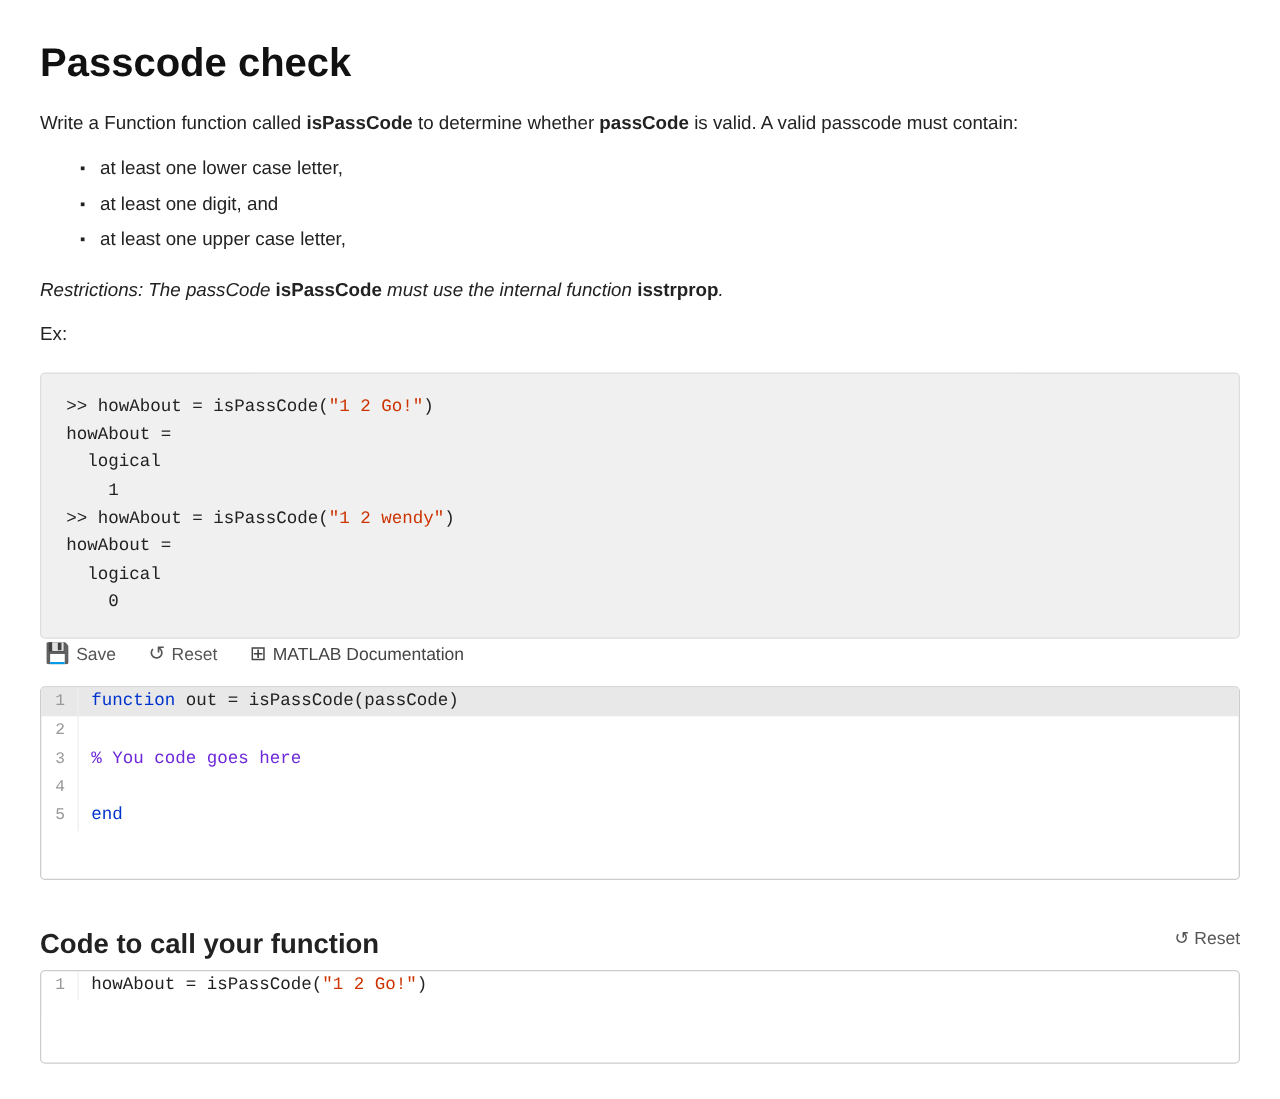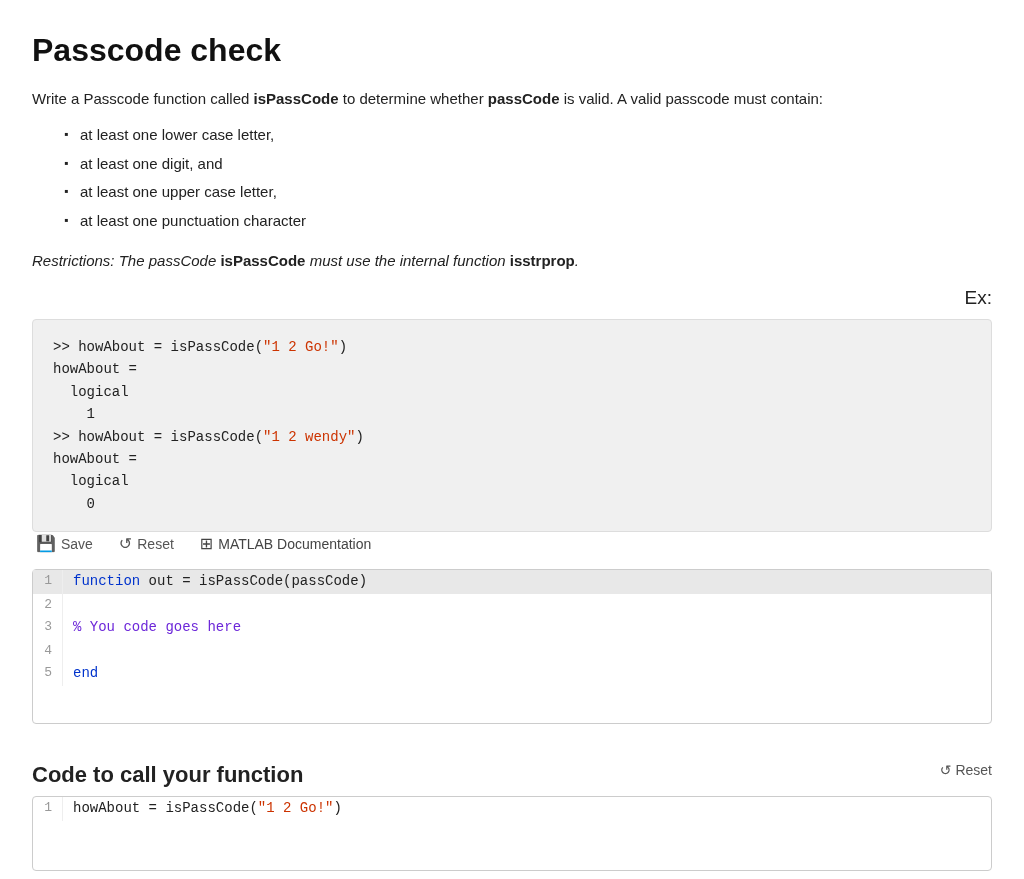--- a/index.html
+++ b/index.html
@@ -39,23 +39,22 @@
       font-size: 12px;
       top: 2px;
     }
     .restrictions {
       margin: 14px 0 14px 0;
       font-style: italic;
       line-height: 1.6;
     }
     .restrictions b { font-weight: 700; font-style: normal; }
     .ex-label {
-      margin-bottom: 10px;
-      font-size: 19px;
-      text-align: right;
+      margin-bottom: 22px;
+      font-size: 15px;
     }
     .code-block {
       background: #f0f0f0;
       border: 1px solid #ddd;
       border-radius: 4px;
       padding: 16px 20px;
       font-family: 'Courier New', Courier, monospace;
       font-size: 14px;
       line-height: 1.6;
       margin-bottom: 28px;
@@ -155,28 +154,27 @@
     .spacer-lines {
       padding: 6px 0;
     }
   </style>
 </head>
 <body>
 
 <h1>Passcode check</h1>
 
 <p class="description">
-  <span>Write a Passcode function called </span><b>isPassCode</b><span> to determine whether </span><b>passCode</b><span> is valid.  A valid passcode must contain:</span>
+  <span>Write a Function function called </span><b>isPassCode</b><span> to determine whether </span><b>passCode</b><span> is valid.  A valid passcode must contain:</span>
 </p>
 
 <ul class="bullet-list">
   <li>at least one lower case letter,</li>
   <li>at least one digit, and</li>
   <li>at least one upper case letter,</li>
-  <li>at least one punctuation character</li>
 </ul>
 
 <p class="restrictions">
   <span>Restrictions:  The passCode </span><b>isPassCode</b><span> must use the internal function </span><b>isstrprop</b><span>.</span>
 </p>
 
 <p class="ex-label">Ex:</p>
 
 <div class="code-block"><span>&gt;&gt; howAbout = isPassCode(</span><span class="code-string">"1 2 Go!"</span><span>)</span>
 <span>howAbout =</span>

